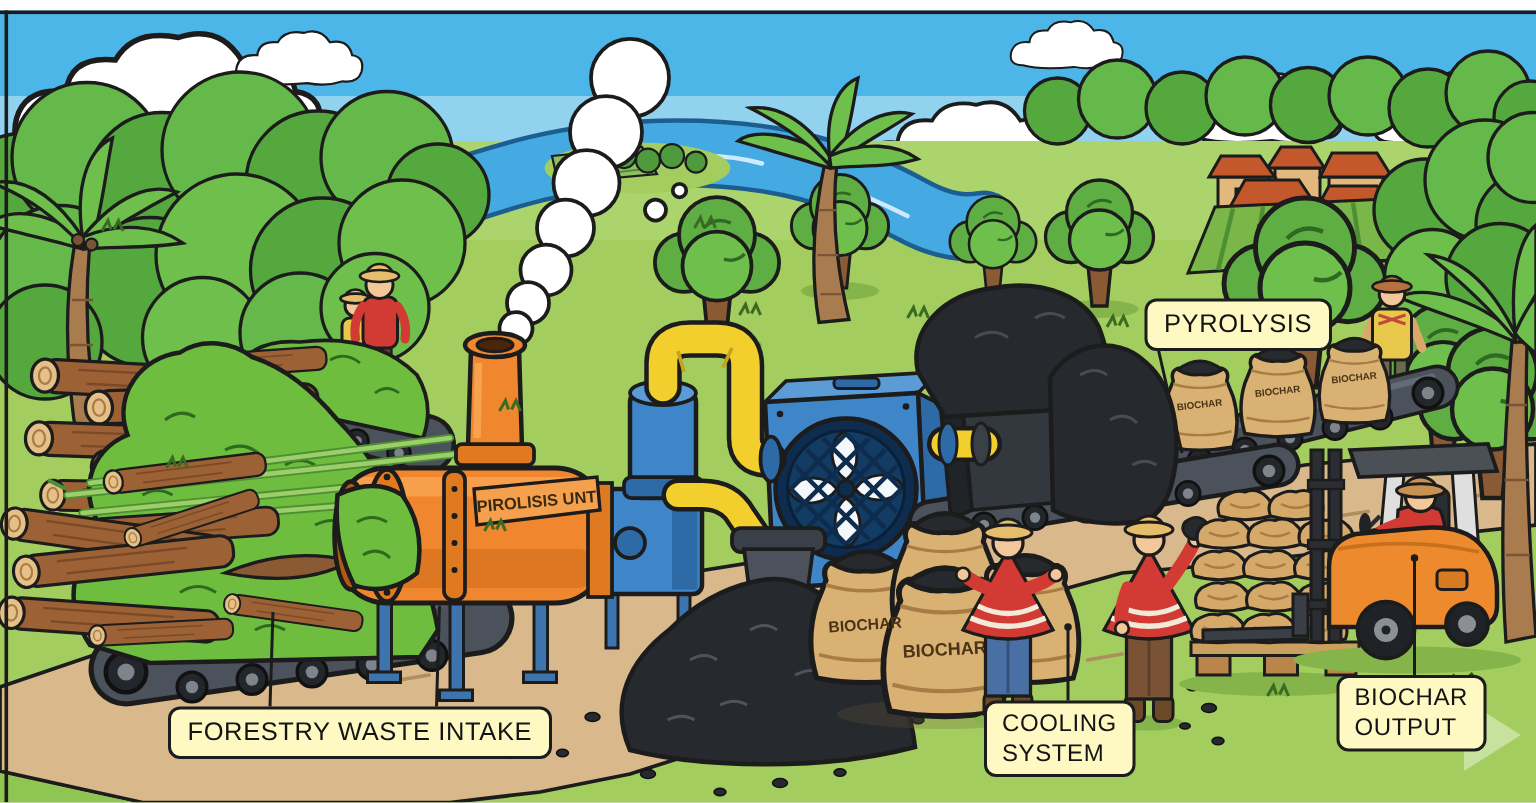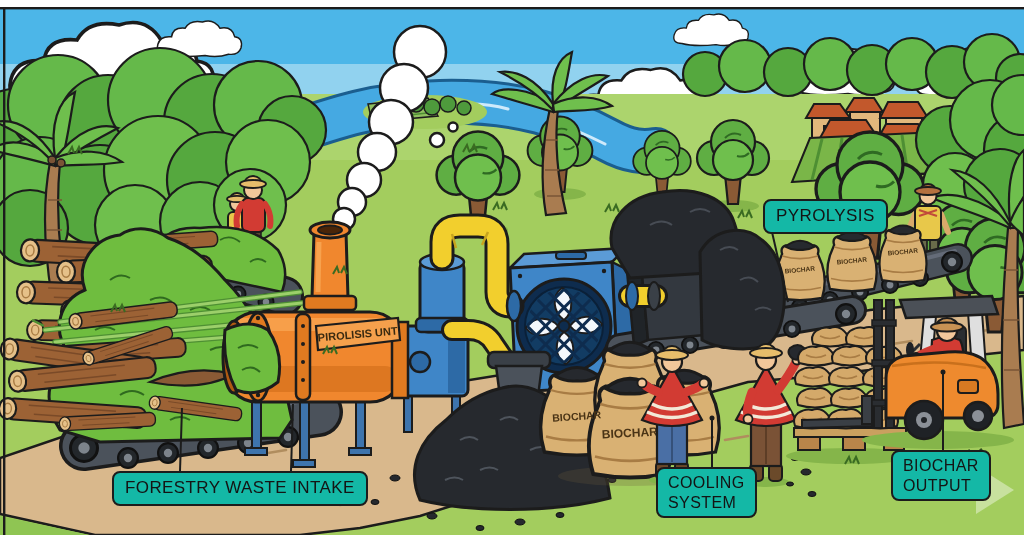--- a/index.html
+++ b/index.html
@@ -1,19 +1,19 @@
 <!DOCTYPE html>
 <html><head>
 <meta charset="utf-8">
 <style>
   html,body{margin:0;padding:0;background:#e8e8e8;}
   .stage{position:relative;width:1024px;height:535px;overflow:hidden;background:#a3cd5e;
          font-family:"Liberation Sans",sans-serif;}
   .stage svg{position:absolute;left:0;top:0;}
-  .callout{position:absolute;z-index:3;background:#14b8a6;border:2.5px solid #1c1c1c;border-radius:8px;
+  .callout{position:absolute;z-index:3;background:#fef9c3;border:2.5px solid #1c1c1c;border-radius:8px;
            padding:5px 11px;font:400 17px/1.22 "Liberation Sans",sans-serif;color:#141414;
            letter-spacing:.4px;white-space:pre-line;}
   .callout-sm{font-size:16px;padding:4px 10px;}
 </style>
 </head>
 <body>
 
 <div class="stage">
 <svg width="1024" height="535" viewBox="0 0 1024 535">
 <defs>

